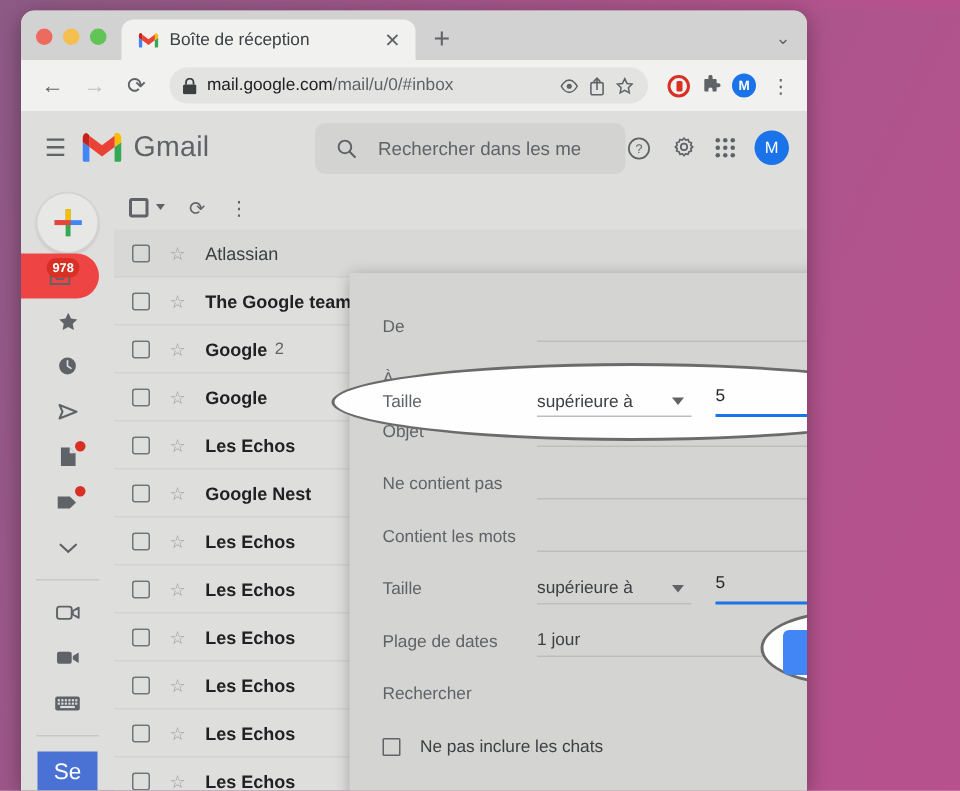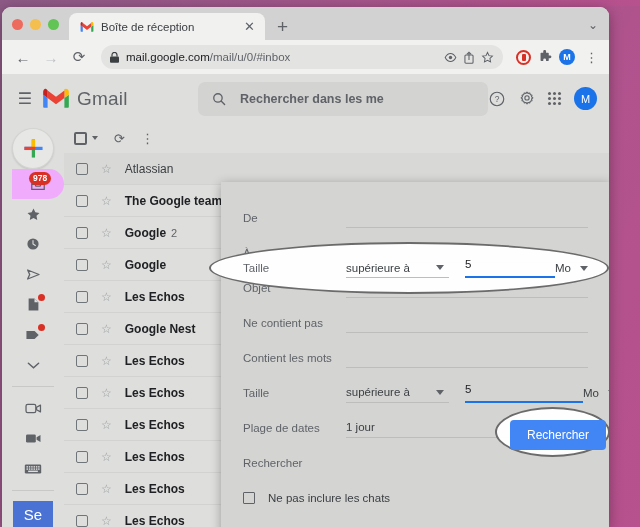--- a/index.html
+++ b/index.html
@@ -16,22 +16,22 @@
     background: linear-gradient(115deg,#8d5a86 0%, #a8558c 45%, #b8518e 100%);
   }
   #backdrop::after {
     content:""; position:absolute; left:0; top:0; width:100%; height:6px;
     background: linear-gradient(90deg,#8d5a86,#b8518e);
   }
 
   
   #browser {
     position: absolute;
-    left: 2px; top: 7px;
-    width: 607px; height: 520px;
+    left: 14px; top: 7px;
+    width: 524px; height: 520px;
     background: #dededc;
     border-radius: 9px 9px 0 0;
     overflow: hidden;
     box-shadow: 0 3px 14px rgba(0,0,0,.35);
   }
 
   
   .tabstrip {
     position: relative;
     height: 33px;
@@ -96,21 +96,21 @@
   .ham { width:26px;height:26px;display:flex;align-items:center;justify-content:center;
          color:#5f6368; font-size:16px; margin-right:4px;}
   .gm-logo { display:flex; align-items:center; gap:7px; width:156px; }
   .gm-logo .mtext { font-size:19px; color:#5f6368; letter-spacing:.2px; }
   .gm-search {
     flex:1; max-width:365px; height:34px; background:#d3d3d1; border-radius:7px;
     display:flex; align-items:center; gap:14px; padding: 0 14px;
     font-size:12.5px; color:#5f6368;
   }
   .gm-search .sicon { color:#5f6368; font-size:13px; }
-  .gm-search .stext { white-space:nowrap; overflow:hidden;font-weight:bold; }
+  .gm-search .stext { white-space:nowrap; overflow:hidden; }
   .gm-right { display:flex; align-items:center; gap:13px; margin-left:auto; padding-right:2px; color:#5f6368; }
   .gm-right .ic { font-size:14px; width:17px; height:17px; display:flex; align-items:center; justify-content:center; }
   .avatar-lg { width:23px;height:23px;border-radius:50%;background:#1a73e8;color:#fff;
                font-size:11px; display:flex;align-items:center;justify-content:center; }
   .grid-ic { display:grid; grid-template-columns:repeat(3,3px); grid-template-rows:repeat(3,3px); gap:2px; }
   .grid-ic span { width:3px;height:3px;background:#5f6368;border-radius:50%; }
 
   .gm-body { display:flex; height: 404px; }
 
   
@@ -118,21 +118,21 @@
   .compose {
     width:42px;height:42px;border-radius:50%; background:#e7e7e5;
     border:1px solid #d3d3d1;
     display:flex;align-items:center;justify-content:center; margin-top:5px;
     box-shadow:0 1px 2px rgba(0,0,0,.12);
   }
   .rail-ic {
     width:38px;height:31px; display:flex;align-items:center;justify-content:center;
     color:#5f6368; font-size:15px; position:relative;
   }
-  .rail-ic.inbox { background:#f0abfc; border-radius:0 16px 16px 0; width:52px; margin-right:auto; margin-left:10px;align-items:center;}
+  .rail-ic.inbox { background:#ef4444; border-radius:0 16px 16px 0; width:52px; margin-right:auto; margin-left:0;align-items:center;}
   .badge {
     position:absolute; left:17px; top:3px;
     background:#d93025; color:#fff; font-size:8.5px; font-weight:bold;
     border-radius:9px; padding:1px 4px; line-height:1.25;
   }
   .reddot { position:absolute; right:7px; top:4px; width:7px;height:7px;border-radius:50%;background:#d93025; }
   .rail-sep { width:42px; height:1px; background:#c8c8c6; margin:6px 0; }
   .se-btn {
     position:absolute; bottom:0; left:11px;
     width:40px; height:26px; background:#4a72d4; color:#fff;

